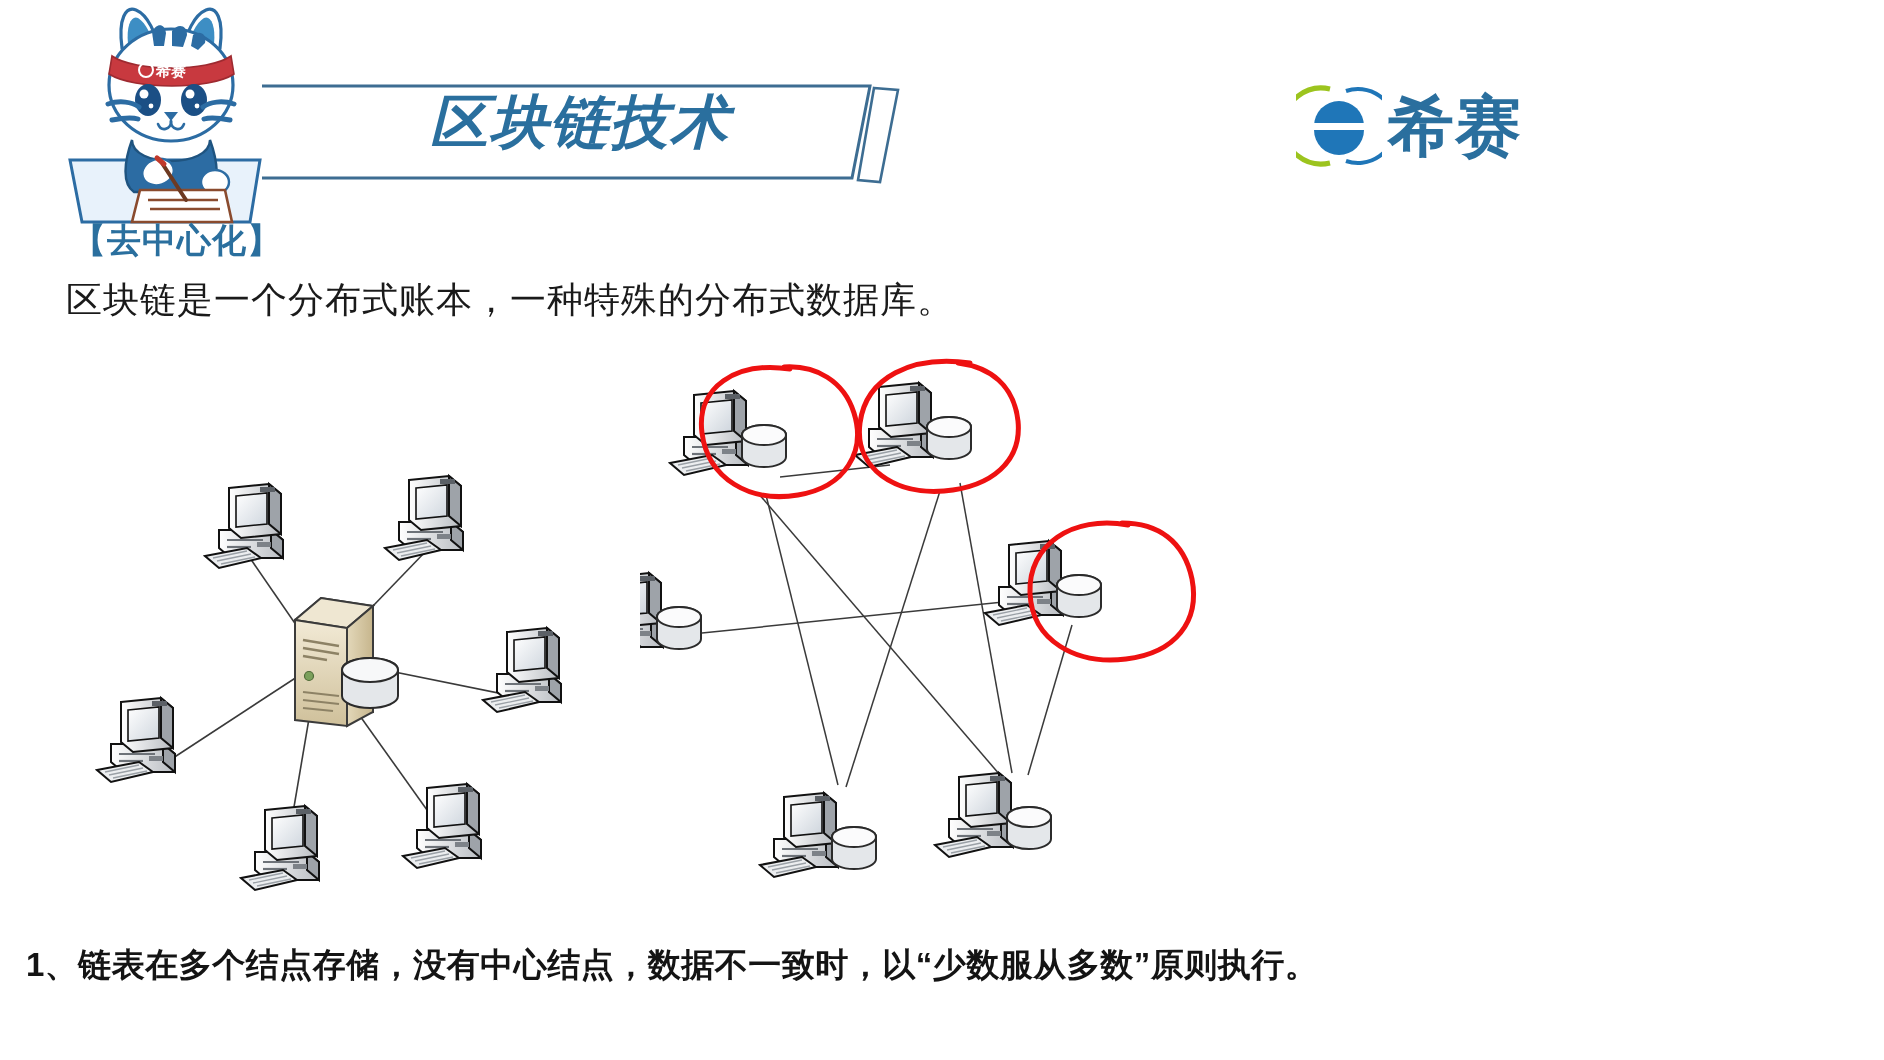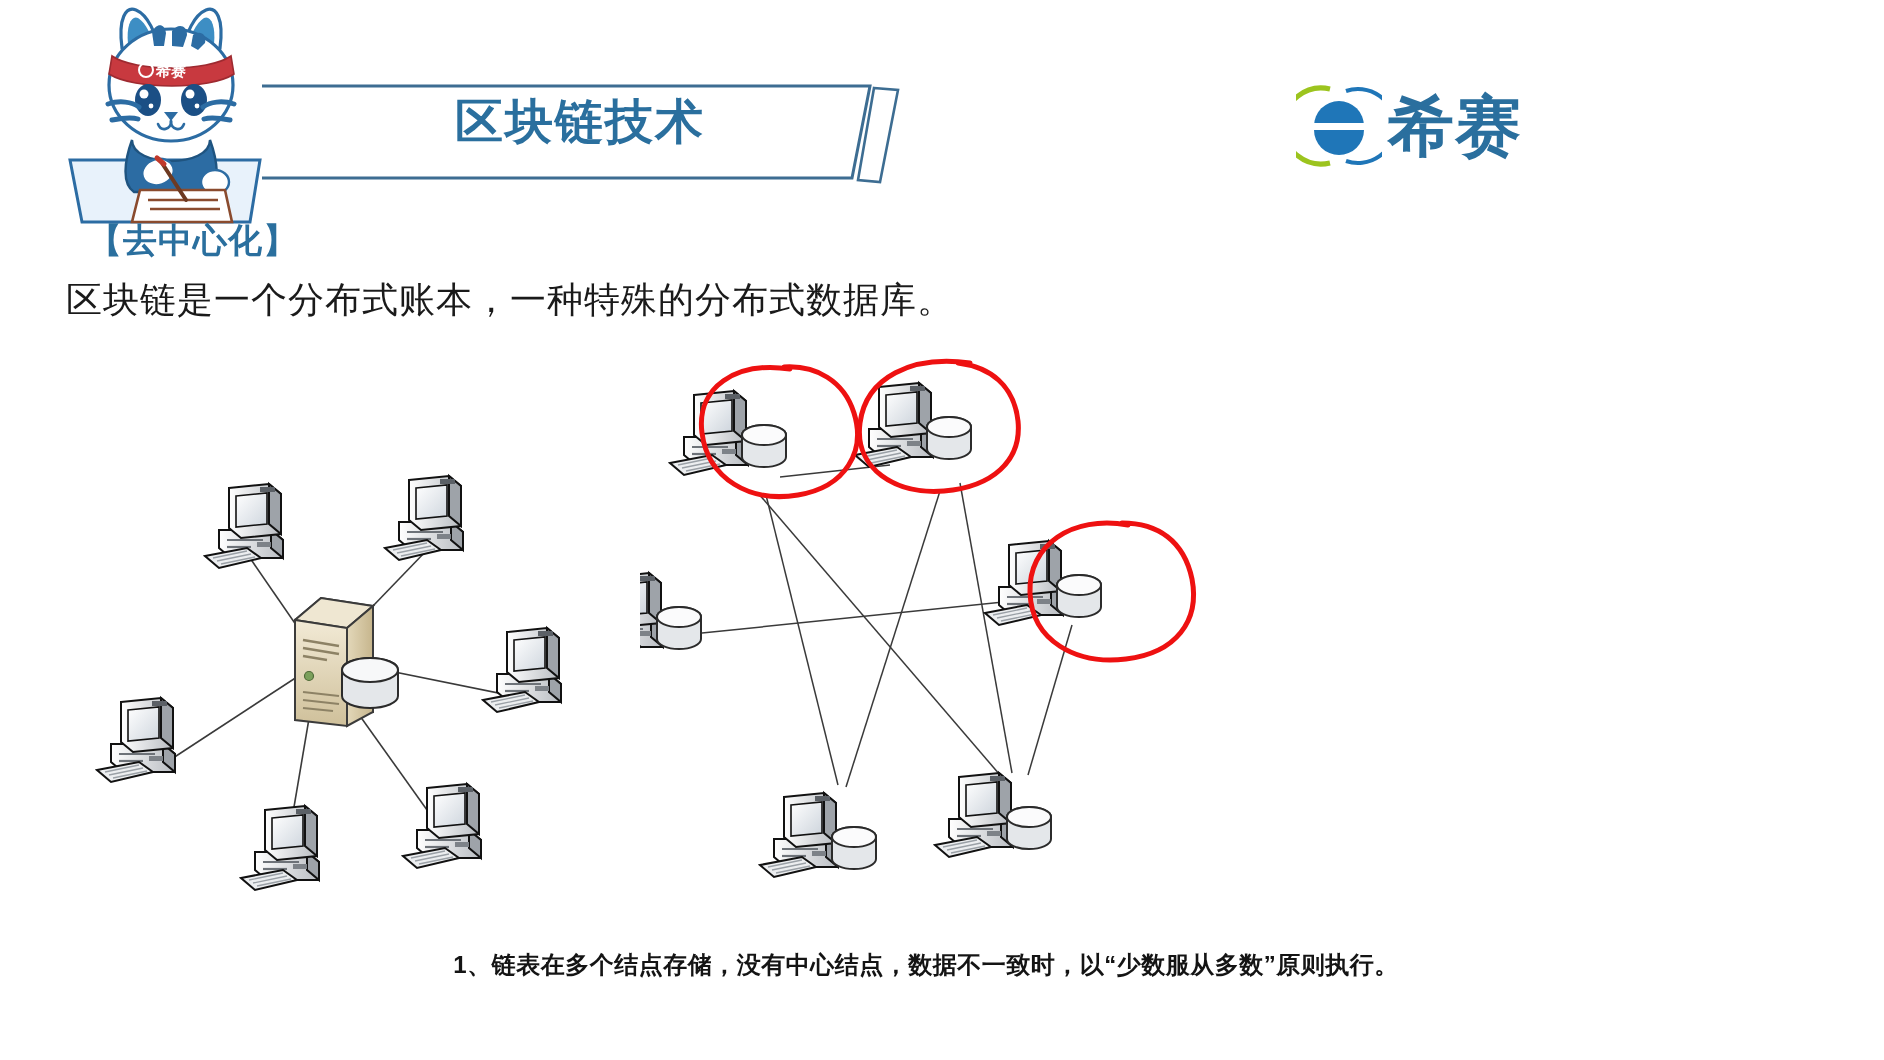--- a/index.html
+++ b/index.html
@@ -32,26 +32,27 @@
     height: 108px;
   }
   #title-banner svg { display: block; }
 
   #title-text {
     position: absolute;
     left: 370px;
     top: 92px;
     width: 420px;
     text-align: center;
-    font-size: 48px;
+    font-size: 58px;
     font-weight: bold;
     color: #2a6f9e;
     letter-spacing: 2px;
     line-height: 60px;
     white-space: nowrap;
+    font-style: italic;
   }
 
   
   #mascot {
     position: absolute;
     left: 60px;
     top: 0px;
     width: 250px;
     height: 225px;
   }
@@ -81,47 +82,45 @@
   
   #section-heading {
     position: absolute;
     left: 72px;
     top: 218px;
     font-size: 34px;
     font-weight: bold;
     color: #2a6f9e;
     letter-spacing: 1px;
     white-space: nowrap;
-    margin-left: 16px;
   }
   #lead-paragraph {
     position: absolute;
     left: 66px;
     top: 276px;
     font-size: 36px;
     font-weight: normal;
     color: #1a1a1a;
     letter-spacing: 1px;
     white-space: nowrap;
   }
 
   #bullets {
     position: absolute;
     left: 26px;
     top: 936px;
     width: 1800px;
   }
   #bullets .bullet-line {
-    font-size: 24px;
+    font-size: 33px;
     font-weight: bold;
     color: #141414;
     letter-spacing: 0.5px;
     line-height: 58px;
     white-space: nowrap;
-    text-align: center;
   }
 
   
   #diagram-centralized {
     position: absolute;
     left: 55px;
     top: 430px;
     width: 540px;
     height: 500px;
   }

